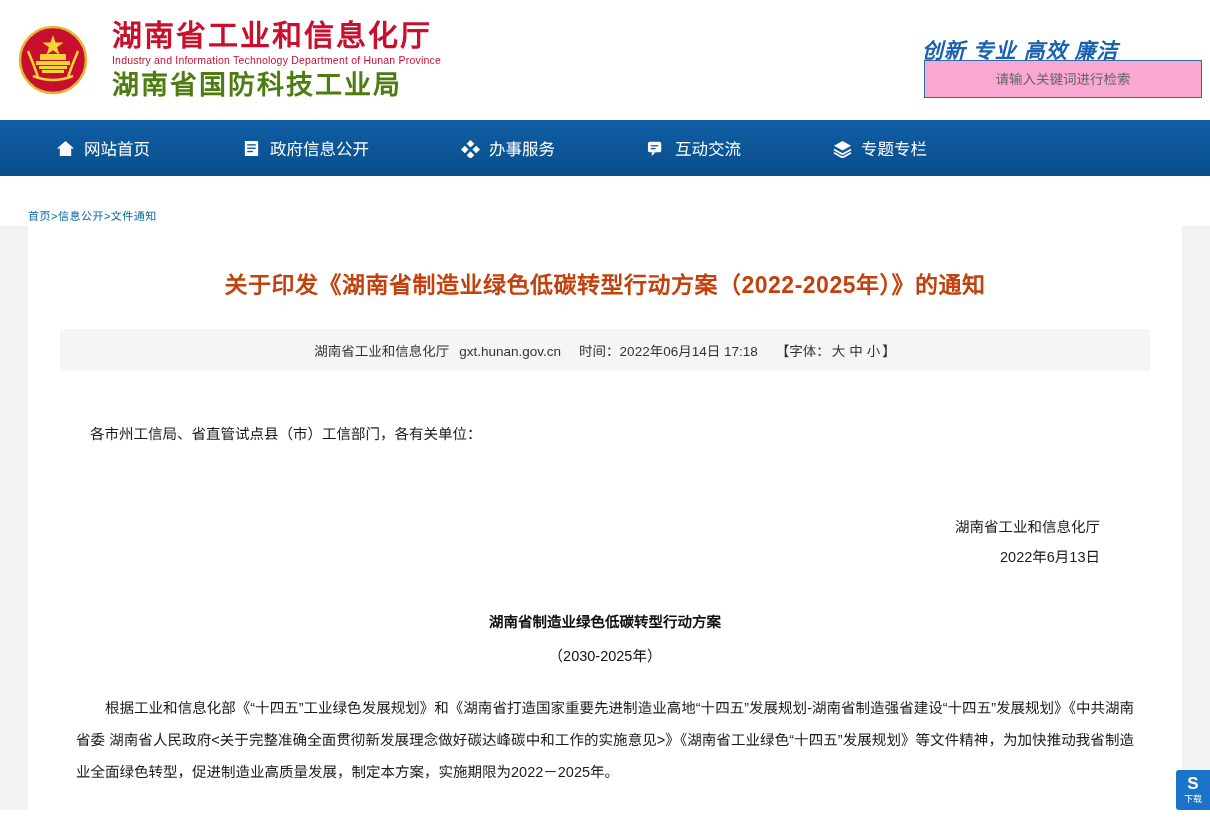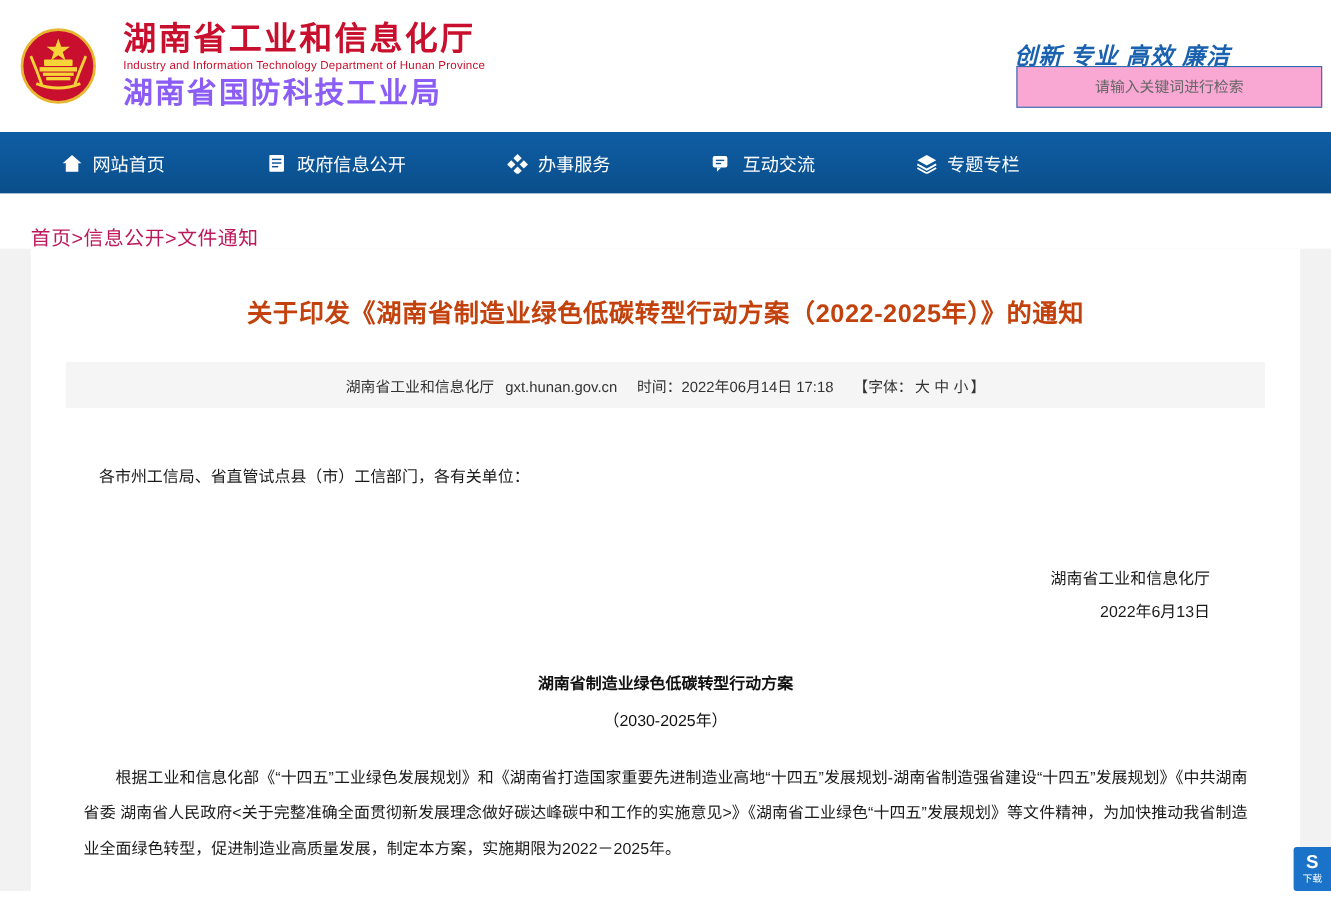--- a/index.html
+++ b/index.html
@@ -40,21 +40,21 @@
     white-space: nowrap;
   }
   .title-en {
     color: #c8102e;
     font-size: 10.5px;
     letter-spacing: 0.2px;
     line-height: 1.5;
     white-space: nowrap;
   }
   .title-cn-2 {
-    color: #8b5cf6;
+    color: #4d7c0f;
     font-weight: bold;
     font-size: 27px;
     letter-spacing: 2px;
     line-height: 1.2;
     white-space: nowrap;
   }
 
   .qr {
     position: absolute;
     left: 650px; top: 13px;
@@ -132,22 +132,22 @@
 
   
   .crumb-wrap {
     height: 50px;
     display: flex;
     align-items: center;
     padding-left: 28px;
     background: #fff;
   }
   .crumb {
-    font-size: 18px;
-    color: #be185d;
+    font-size: 11px;
+    color: #0369a1;
     letter-spacing: 0.5px;
     margin-top: 28px;
   }
 
   
   .page-bg {
     background: #f2f2f2;
     padding: 0 0 0 0;
     height: 584px;
     position: relative;

